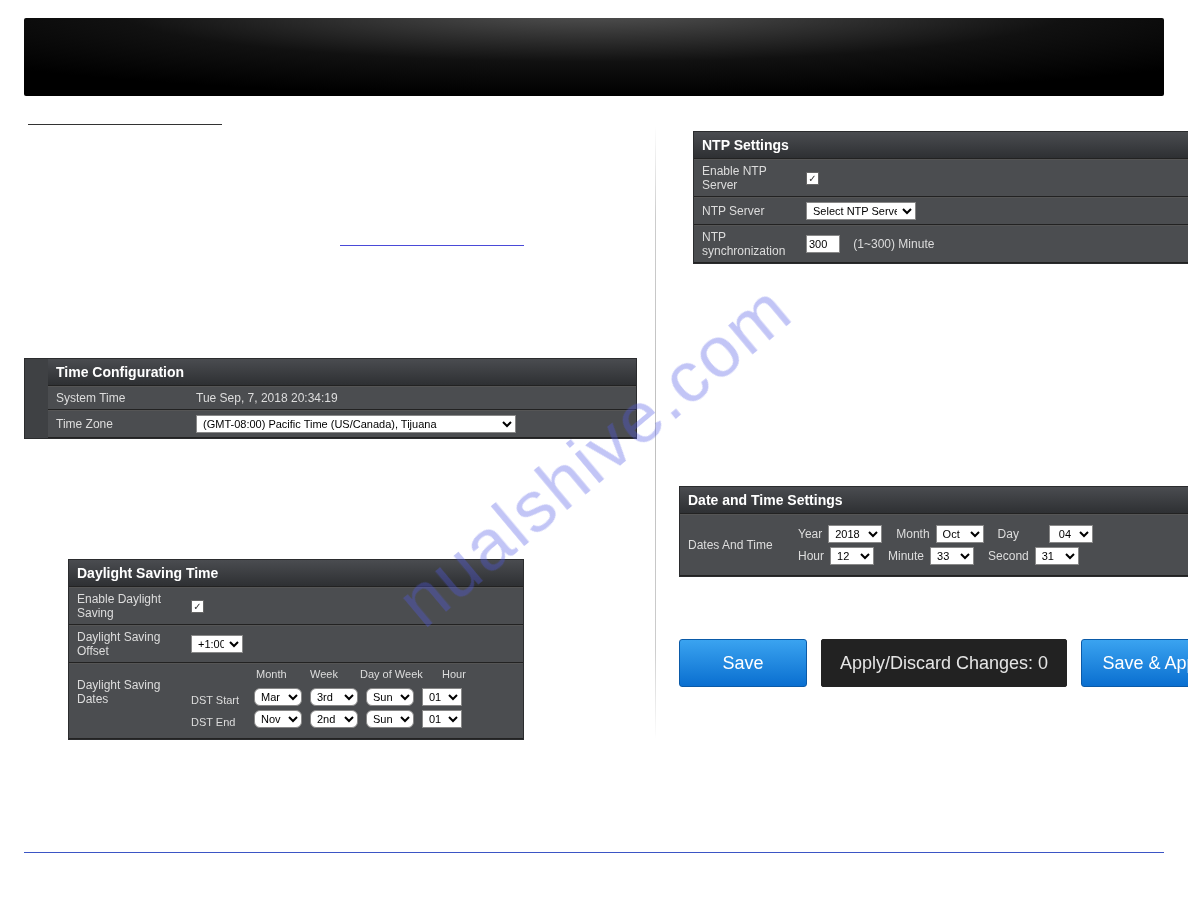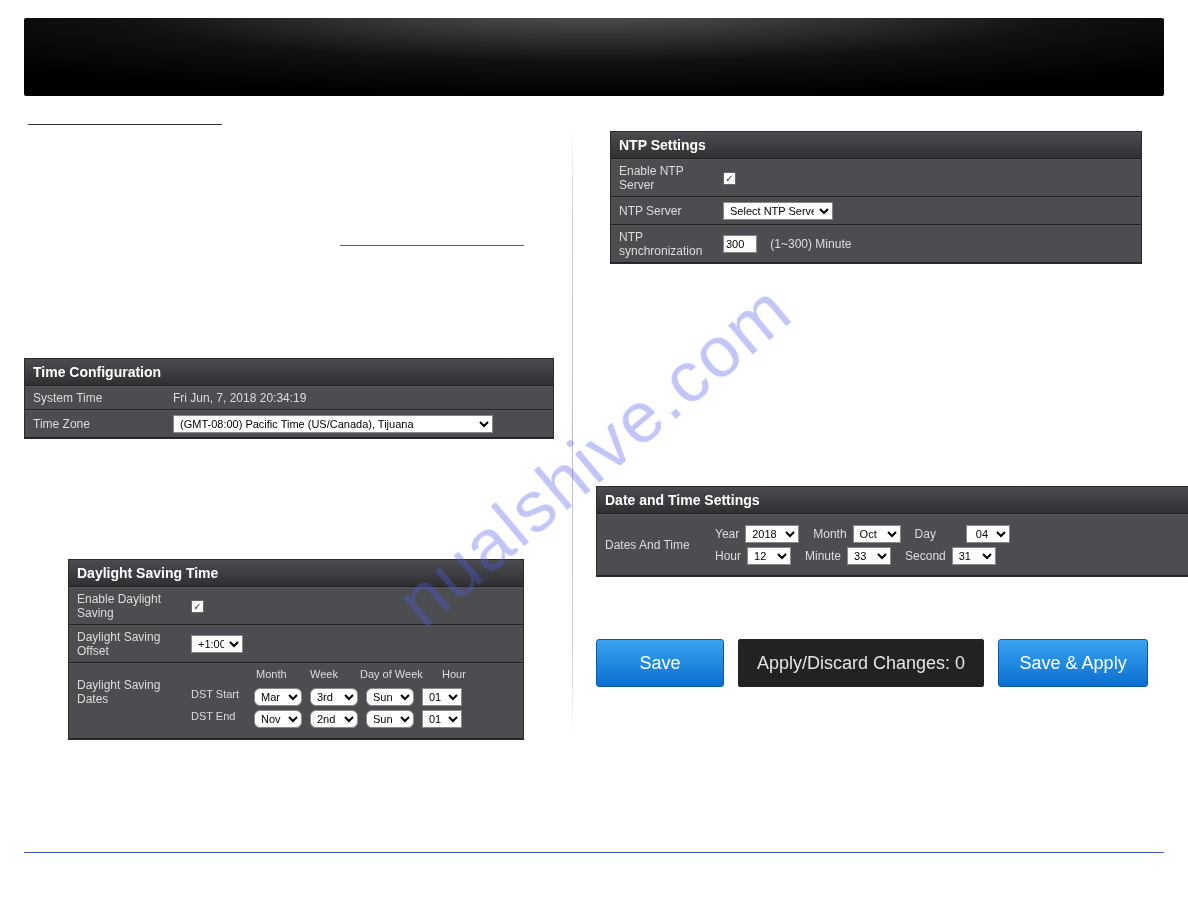--- a/index.html
+++ b/index.html
@@ -92,21 +92,21 @@
     padding: 0 2px;
   }
   .select-wide { width: 320px; }
   .select-mini { width: 48px; border-radius: 6px; }
   .text-mini { width: 34px; }
 
   .hdr-row { display:flex; color:#ddd; font-size:11px; padding: 4px 8px 2px 8px; gap: 10px; }
   .hdr-row span { display:inline-block; }
 
   .dst-block { color:#ddd; font-size:11px; padding: 2px 8px 6px 8px; }
-  .dst-line { display:flex; align-items:flex-start; gap:8px; margin:4px 0; }
+  .dst-line { display:flex; align-items:flex-end; gap:8px; margin:4px 0; }
   .dst-label { width: 55px; }
 
   .ntp-panel { margin-top: 6px; margin-left: 20px; width: 532px; }
   .date-panel { margin-top: 222px; margin-left: 6px; width: 624px; }
 
   .btnbar { margin-top: 62px; display:flex; gap: 14px; margin-left: 6px; }
   .btn {
     height: 48px;
     display:flex; align-items:center; justify-content:center;
     font-size: 18px;
@@ -145,21 +145,21 @@
     left: 50%; top: 50%;
     transform: translate(-50%, -55%) rotate(-40deg);
     font-size: 72px;
     color: rgba(80,90,230,0.35);
     letter-spacing: 2px;
     pointer-events: none;
     user-select: none;
     white-space: nowrap;
   }
 
-  .time-config { margin-top: 112px; width: 530px; }
+  .time-config { margin-top: 112px; width: 613px; padding-left: 23px; }
   .dst-panel { margin-top: 120px; margin-left: 44px; width: 456px; }
 
   .inline-label { color:#ddd; font-size:12px; margin: 0 6px 0 14px; }
   .dt-rows { padding: 6px 8px; color:#ddd; }
   .dt-line { display:flex; align-items:center; margin:4px 0; }
 </style>
 </head>
 <body>
 
 <div class="banner"></div>
@@ -168,21 +168,21 @@
 
 <div class="columns">
 
   <div class="col col-left">
     <div class="mid-underline"></div>
 
     <div class="panel time-config">
       <div class="panel-header">Time Configuration</div>
       <div class="panel-row">
         <div class="panel-label lbl-lg">System Time</div>
-        <div class="panel-cell">Fri Jun, 7, 2018 20:34:19</div>
+        <div class="panel-cell">Tue Sep, 7, 2018 20:34:19</div>
       </div>
       <div class="panel-row">
         <div class="panel-label lbl-lg">Time Zone</div>
         <div class="panel-cell">
           <select class="select select-wide">
             <option>(GMT-08:00) Pacific Time (US/Canada), Tijuana</option>
           </select>
         </div>
       </div>
     </div>

